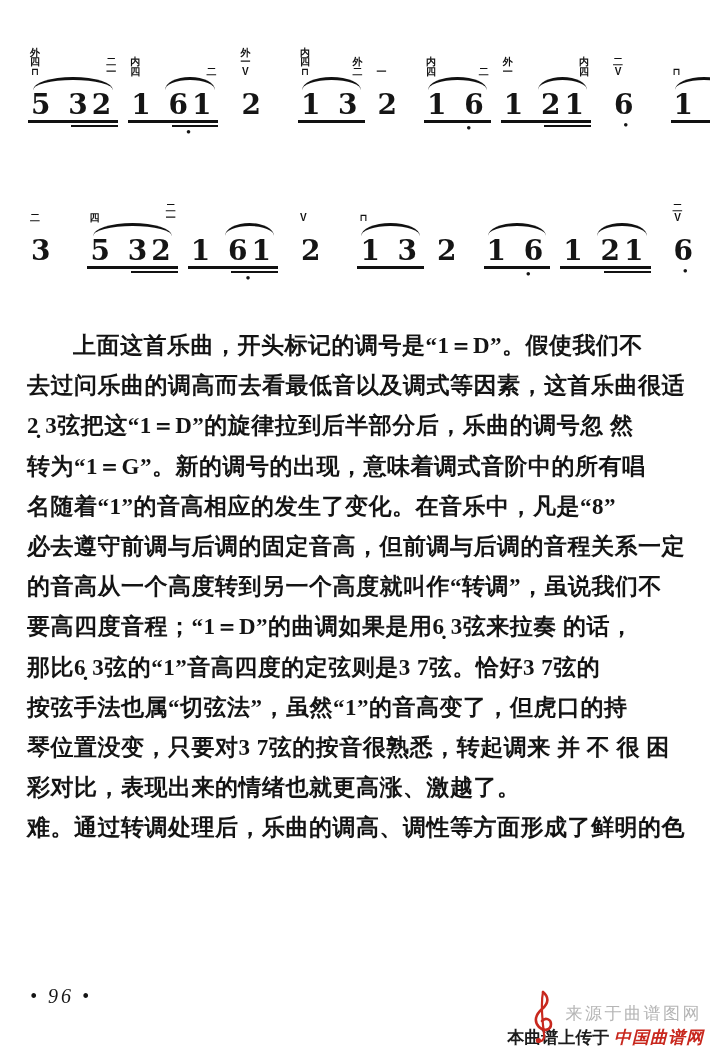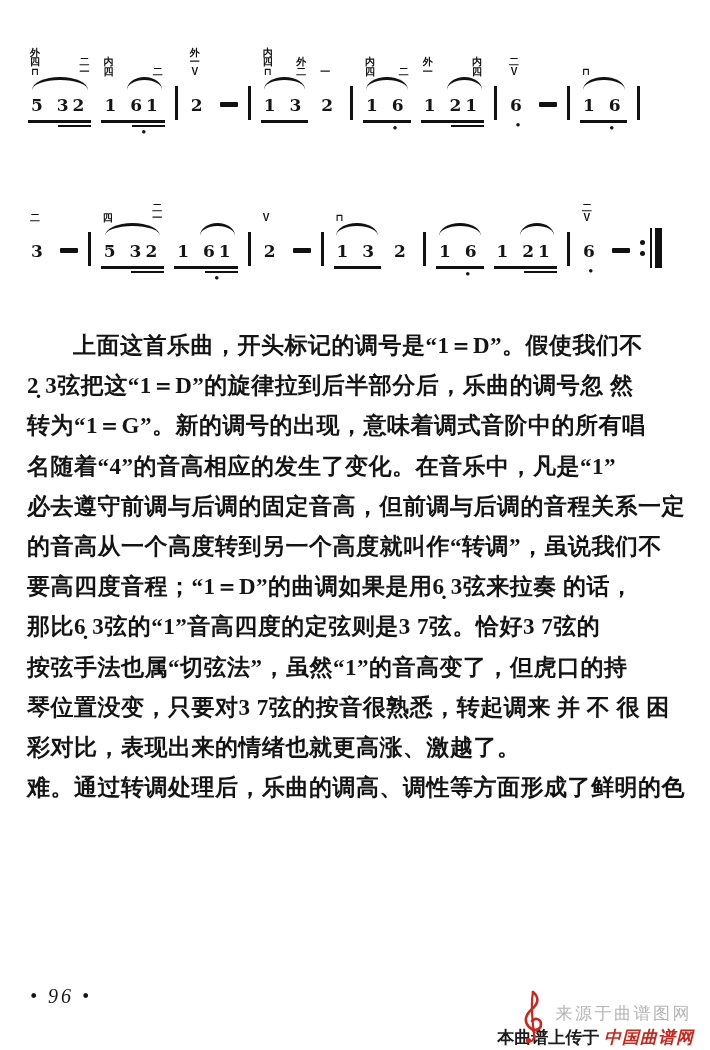--- a/index.html
+++ b/index.html
@@ -25,21 +25,21 @@
   .anncol{
     font-family:"Liberation Sans","DejaVu Sans",sans-serif;
     font-size:10px;line-height:9.5px;font-weight:700;white-space:pre;
     text-align:center;color:#111;
   }
   .slur{height:10px;width:88%;border-top:3px solid #111;
     border-radius:50% 50% 0 0 / 100% 100% 0 0;}
   .slur.right{width:55%;align-self:flex-end;margin-right:4%;}
   .slur.blank{border-top:3px solid transparent;}
   .notes{
-    font-family:"DejaVu Serif",serif;font-weight:700;font-size:17px;
+    font-family:"DejaVu Serif",serif;font-weight:700;font-size:28px;
     line-height:30px;letter-spacing:4px;padding:0 3px;white-space:pre;
   }
   .under{height:16px;width:100%;display:flex;flex-direction:column;align-items:stretch;}
   .beamline{height:3px;background:#111;width:100%;}
   .beam2{height:2px;background:#111;width:52%;align-self:flex-end;margin-top:2px;}
   .udot{font-size:13px;line-height:9px;font-weight:700;text-align:center;}
   .udot.r{text-align:center;padding-left:34%;}
   .bar{width:3px;height:34px;background:#111;margin-bottom:16px;}
   .dash{width:18px;height:5px;background:#111;margin-bottom:29px;border-radius:1px;}
   .rep{display:flex;align-items:center;gap:3px;margin-bottom:14px;height:40px;}
@@ -54,21 +54,21 @@
     letter-spacing:0.5px;color:#141414;
   }
   .tline{white-space:nowrap;}
   .tline.indent{text-indent:2em;}
   
   .page-number{
     position:absolute;left:30px;top:985px;
     font-size:20px;font-weight:400;font-style:italic;letter-spacing:3px;
   }
   .watermark{
-    position:absolute;right:16px;top:1002px;width:330px;height:46px;
+    position:absolute;right:6px;top:1002px;width:330px;height:46px;
     text-align:right;font-family:"Liberation Sans","DejaVu Sans",sans-serif;
   }
   .wm-line1{font-size:17px;letter-spacing:2.5px;color:#b5b5b5;margin-right:2px;}
   .wm-line2{position:relative;height:24px;margin-top:1px;}
   .wm-url{
     position:absolute;right:0;top:3px;font-size:17px;letter-spacing:1px;
     color:#c2c2c2;width:100%;text-align:right;z-index:0;
   }
   .wm-upload{
     position:absolute;right:0;top:0;z-index:1;white-space:nowrap;
@@ -297,23 +297,24 @@
           <i></i>
           <i></i>
         </div>
         <div class="thin"></div>
         <div class="thick"></div>
       </div>
     </div>
 
   <div class="body-text" id="body-text">
       <div class="tline indent">上面这首乐曲，开头标记的调号是“1＝D”。假使我们不</div>
+      <div class="tline">去过问乐曲的调高而去看最低音以及调式等因素，这首乐曲很适</div>
       <div class="tline">2̣ 3弦把这“1＝D”的旋律拉到后半部分后，乐曲的调号忽 然</div>
       <div class="tline">转为“1＝G”。新的调号的出现，意味着调式音阶中的所有唱</div>
-      <div class="tline">名随着“4”的音高相应的发生了变化。在音乐中，凡是“1”</div>
+      <div class="tline">名随着“1”的音高相应的发生了变化。在音乐中，凡是“8”</div>
       <div class="tline">必去遵守前调与后调的固定音高，但前调与后调的音程关系一定</div>
       <div class="tline">的音高从一个高度转到另一个高度就叫作“转调”，虽说我们不</div>
       <div class="tline">要高四度音程；“1＝D”的曲调如果是用6̣ 3弦来拉奏 的话，</div>
       <div class="tline">那比6̣ 3弦的“1”音高四度的定弦则是3 7弦。恰好3 7弦的</div>
       <div class="tline">按弦手法也属“切弦法”，虽然“1”的音高变了，但虎口的持</div>
       <div class="tline">琴位置没变，只要对3 7弦的按音很熟悉，转起调来 并 不 很 困</div>
       <div class="tline">彩对比，表现出来的情绪也就更高涨、激越了。</div>
       <div class="tline">难。通过转调处理后，乐曲的调高、调性等方面形成了鲜明的色</div>
     </div>
 

